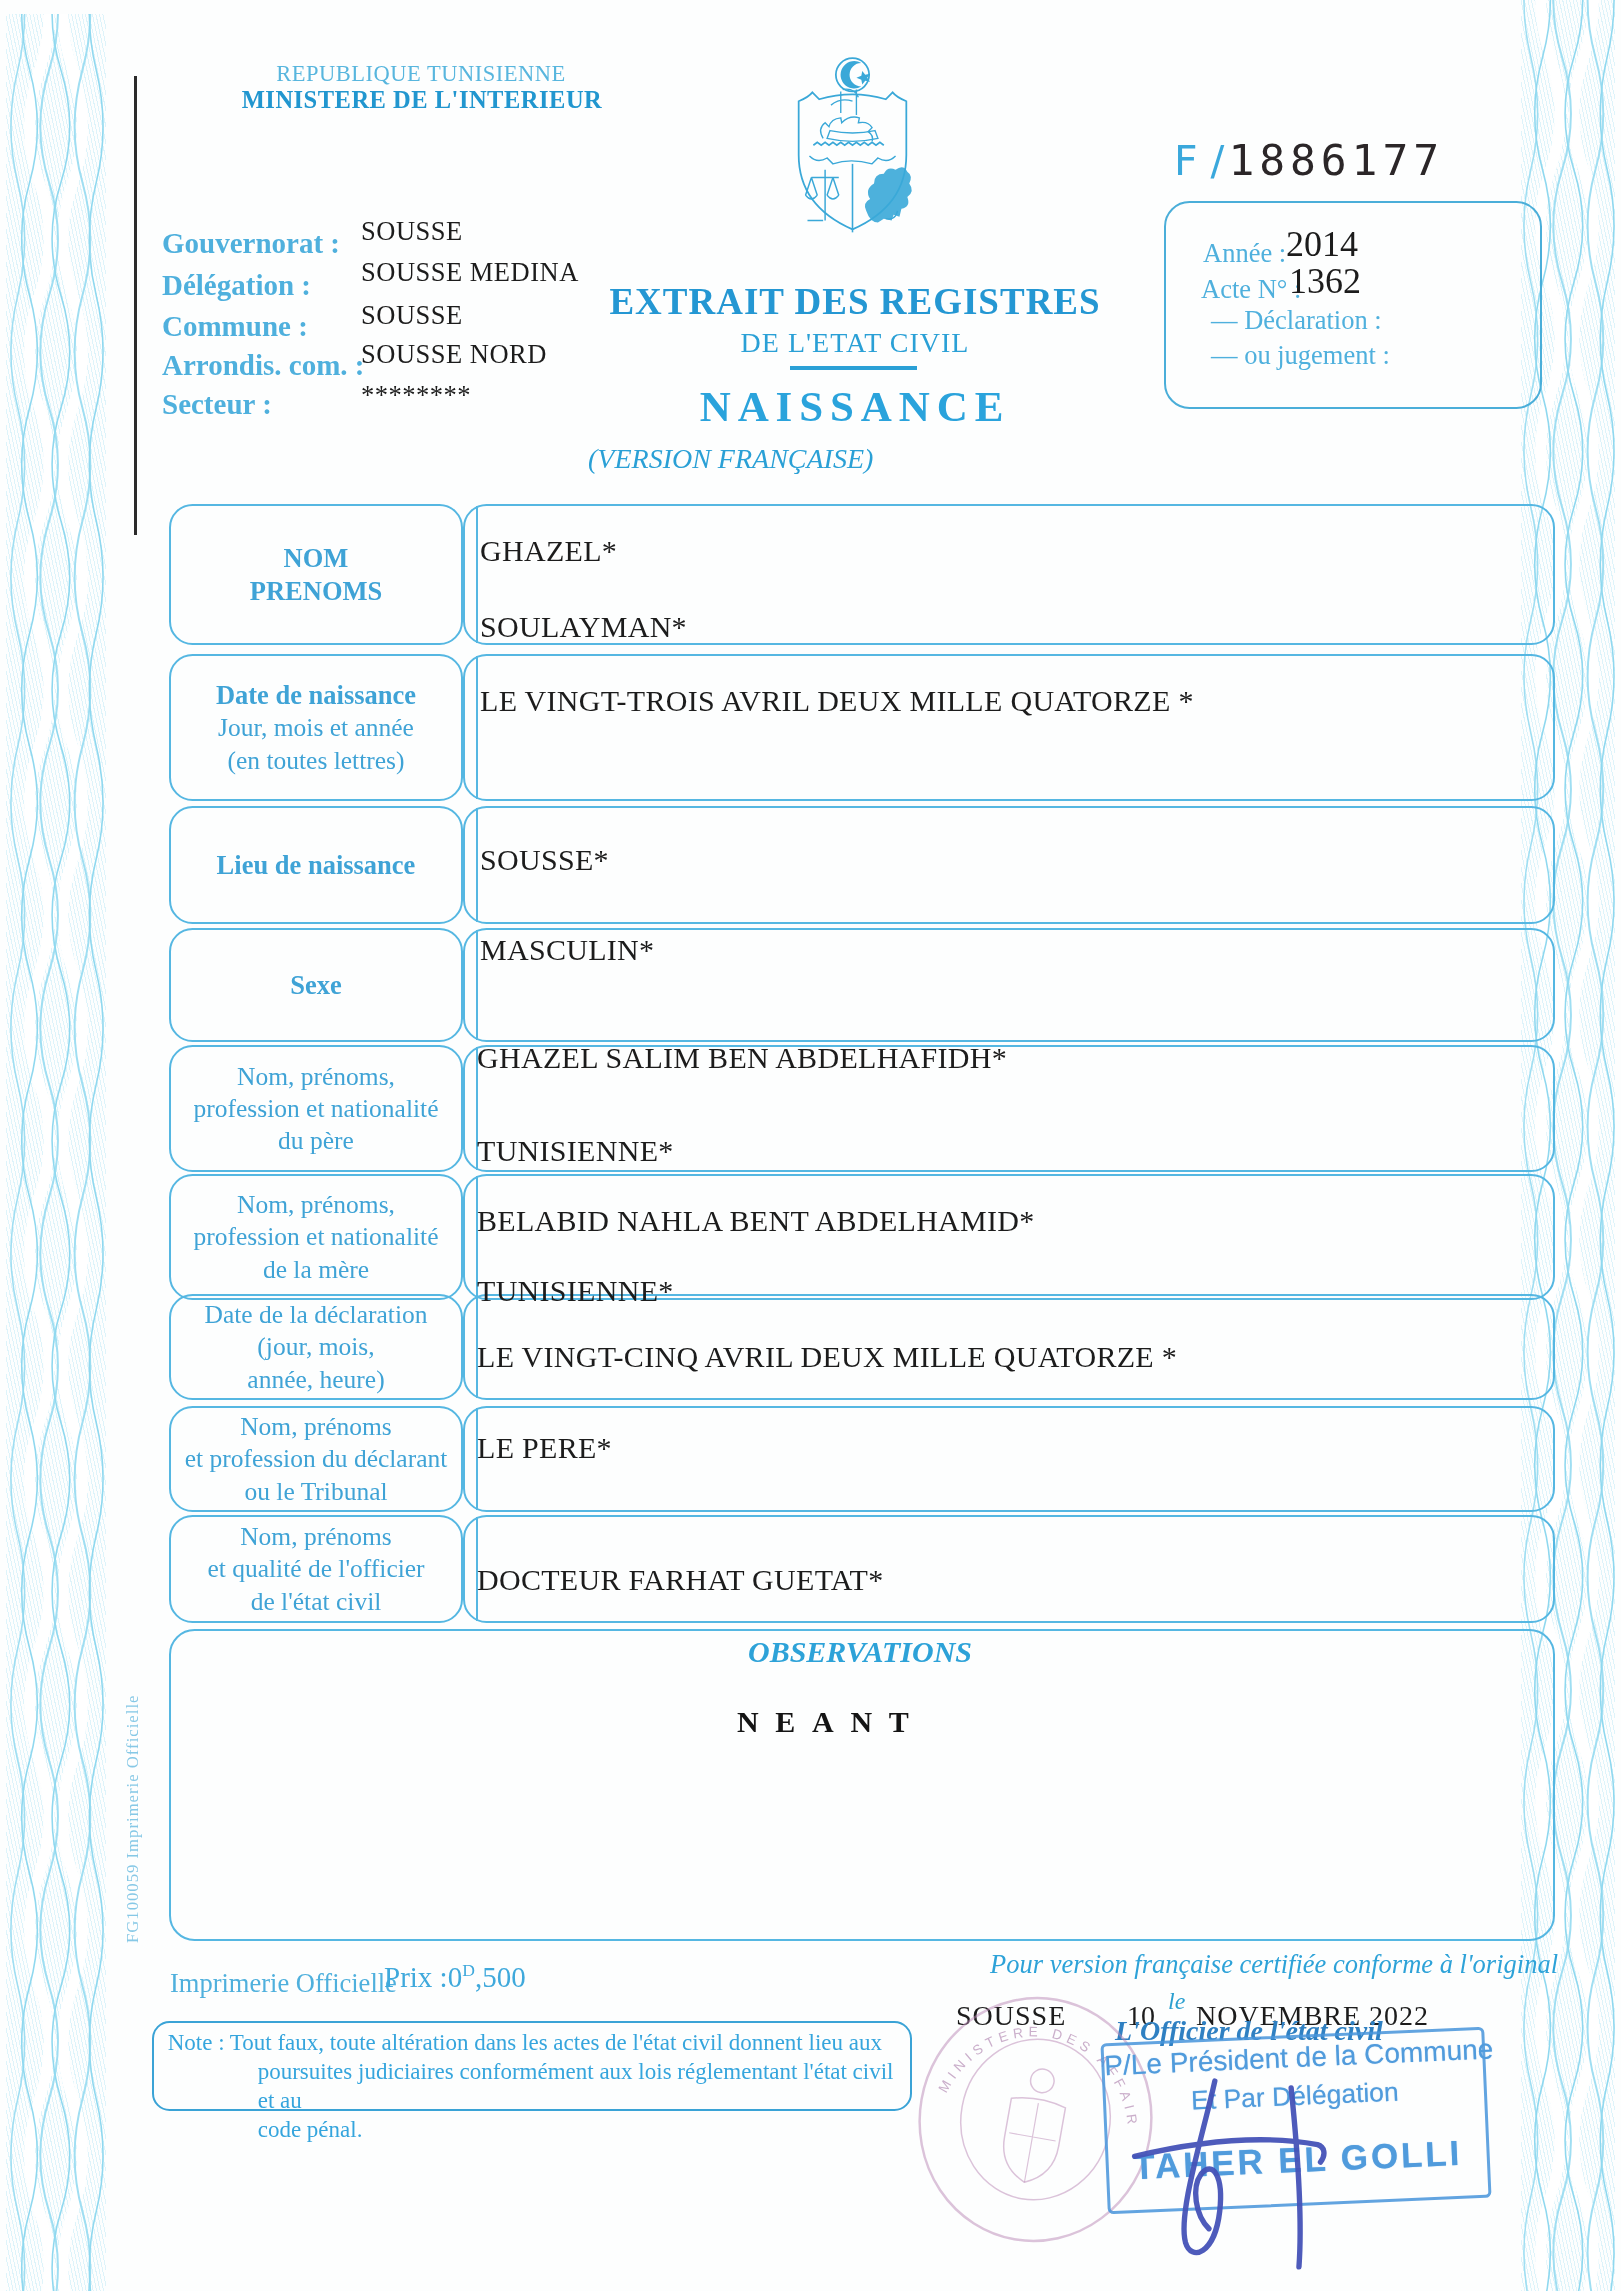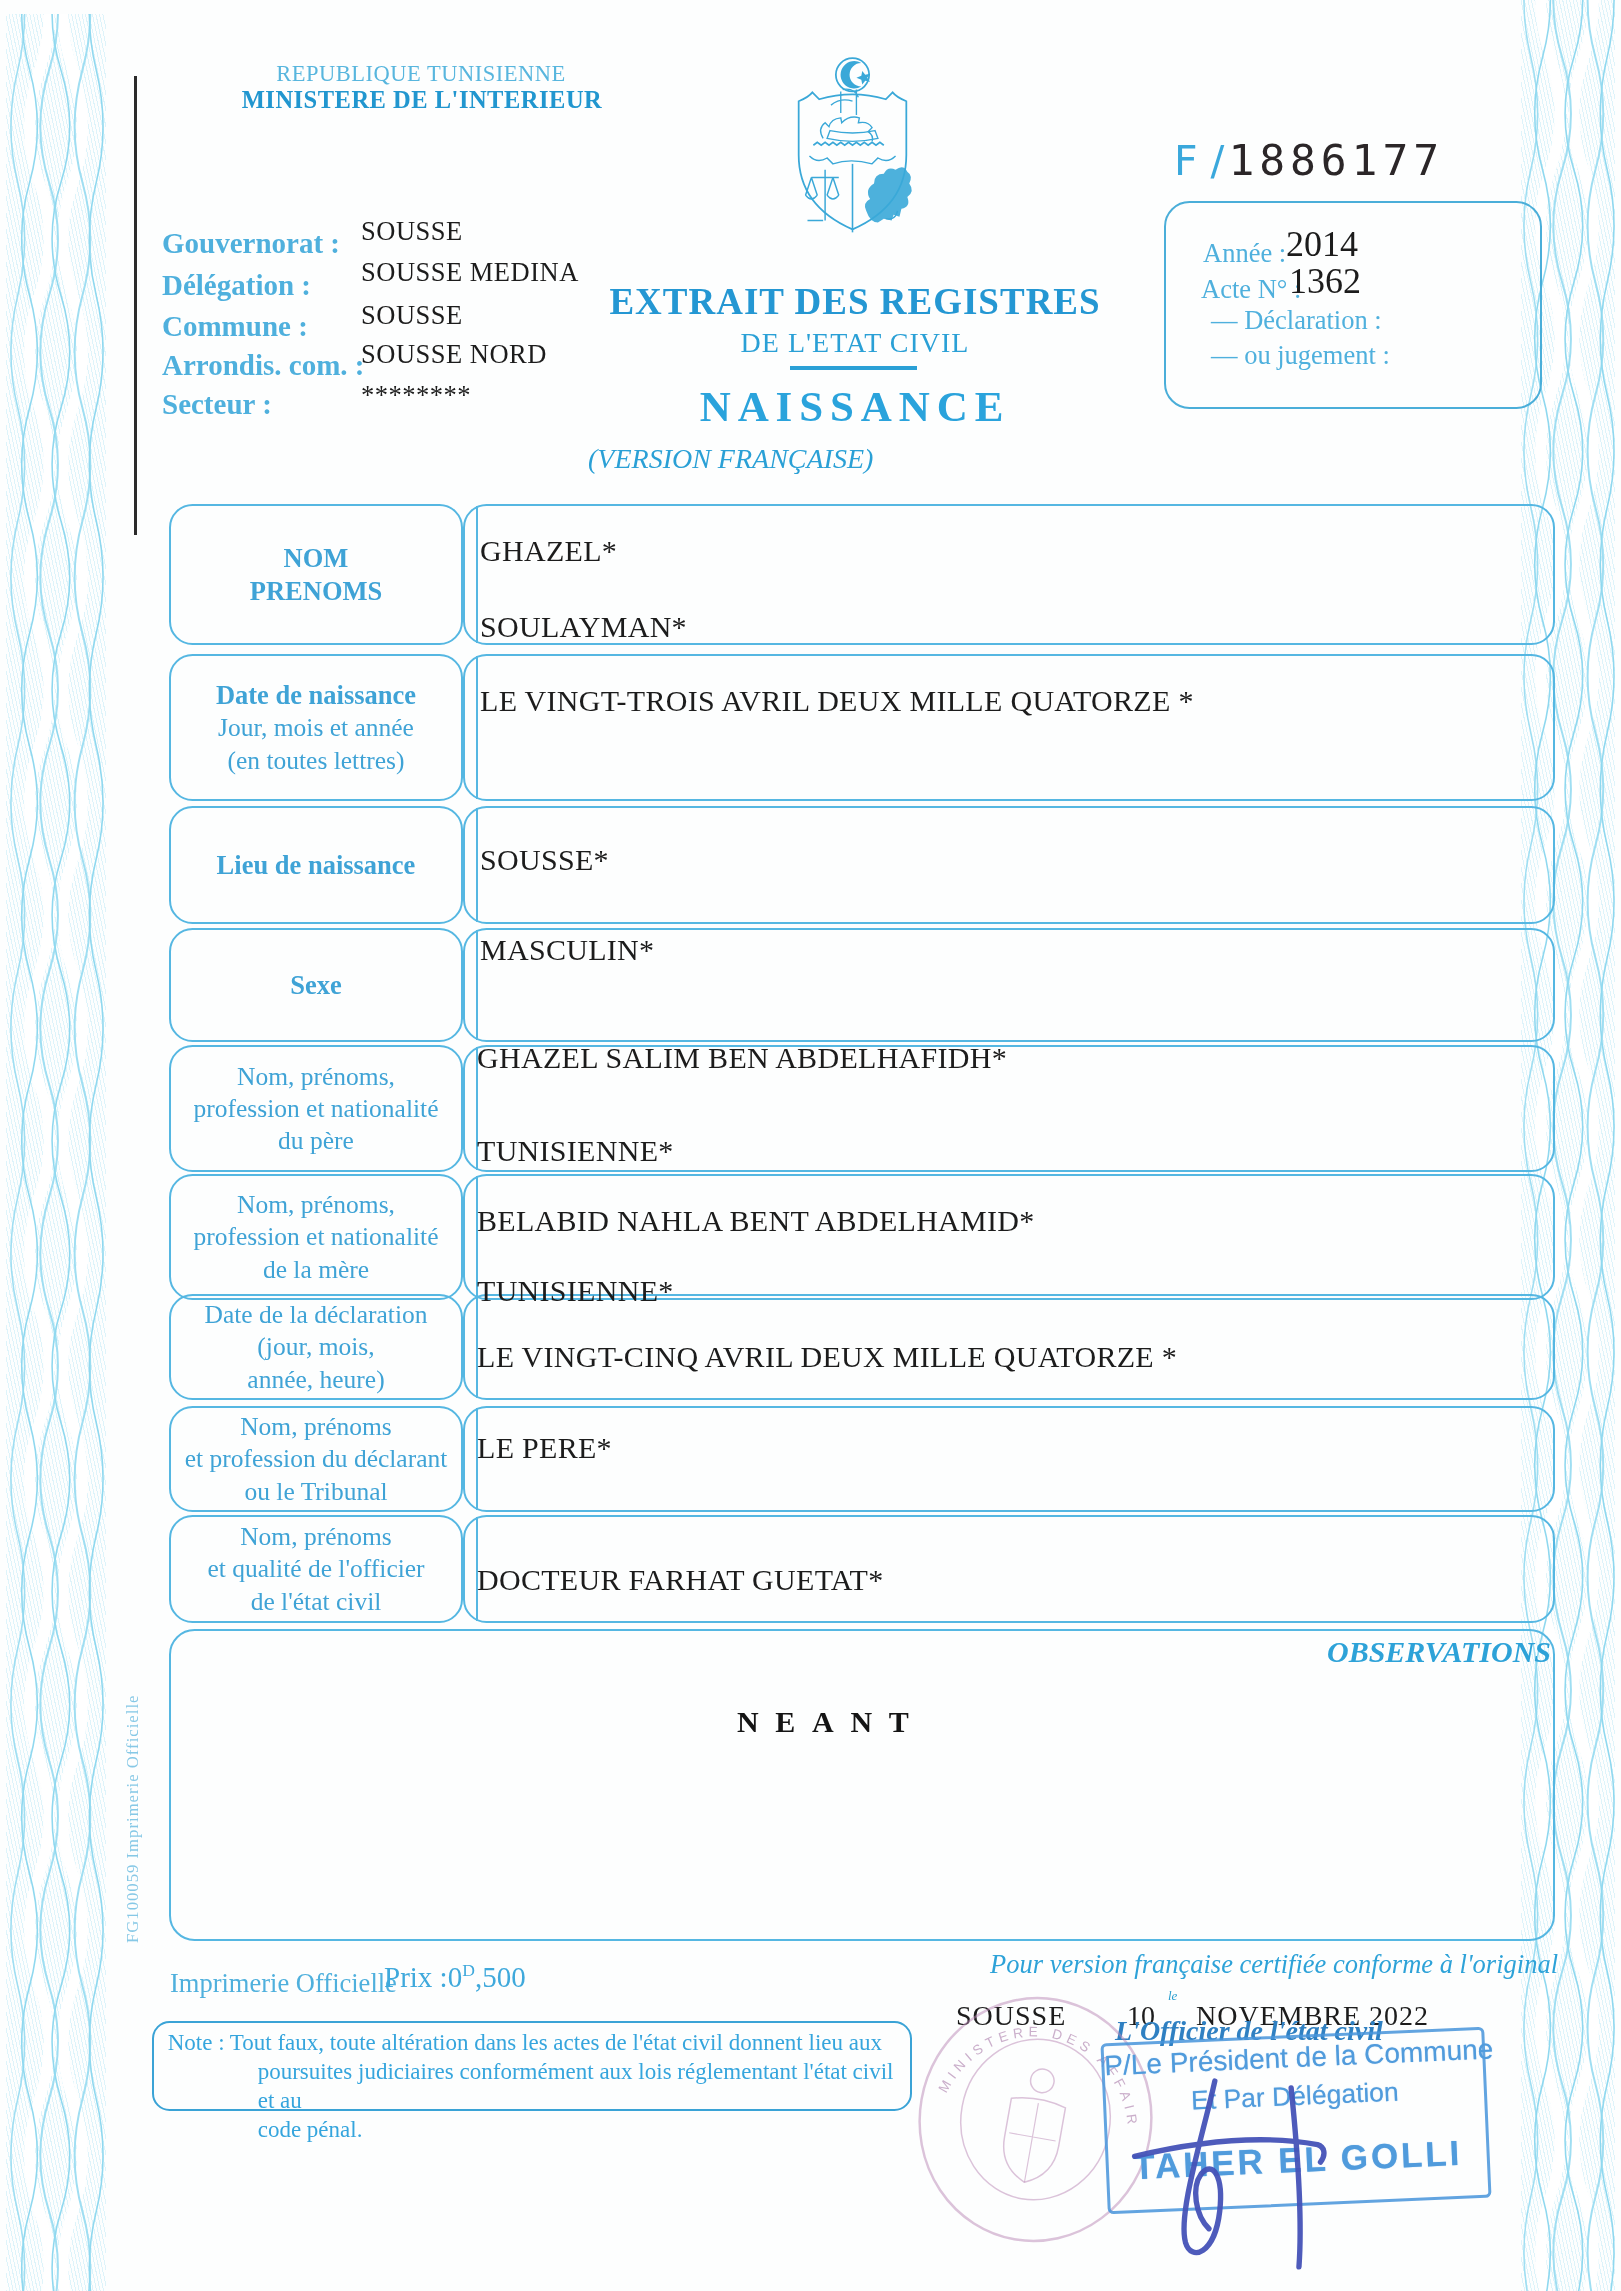--- a/index.html
+++ b/index.html
@@ -51,35 +51,35 @@
   .lb4{top:928px;height:110px}.vb4{top:928px;height:110px}
   .lb5{top:1045px;height:123px}.vb5{top:1045px;height:123px}
   .lb6{top:1174px;height:122px}.vb6{top:1174px;height:122px}
   .lb7{top:1294px;height:102px}.vb7{top:1294px;height:102px}
   .lb8{top:1406px;height:102px}.vb8{top:1406px;height:102px}
   .lb9{top:1515px;height:104px}.vb9{top:1515px;height:104px}
   .val{position:absolute;font-size:30px;color:#1c1c1c;white-space:nowrap;letter-spacing:0.3px;}
   
   .obsbox{position:absolute;left:169px;top:1629px;width:1382px;height:308px;
           border:2.9px solid #55b7e2;border-radius:25.5px;}
-  .obstitle{position:absolute;left:169px;top:1635px;width:1382px;text-align:right;
+  .obstitle{position:absolute;left:169px;top:1635px;width:1382px;text-align:center;
             font-size:30px;font-weight:bold;font-style:italic;color:#2da2d8;}
   .neant{position:absolute;left:737px;top:1705px;font-size:30px;font-weight:bold;
          color:#141414;letter-spacing:16.7px;}
   
   .sidecode{position:absolute;left:123px;top:1943px;transform:rotate(-90deg);
             transform-origin:0 0;font-size:16.7px;color:#86c8e6;white-space:nowrap;letter-spacing:1px;}
   .imprim{position:absolute;left:170px;top:1968px;font-size:26.5px;color:#4fb0dd;}
   .price{position:absolute;left:384px;top:1960px;font-size:29px;color:#3fa9dc;}
   .price sup{font-size:17.6px;}
   .certif{position:absolute;left:980px;top:1949px;width:578px;text-align:right;
           font-size:26.5px;font-style:italic;color:#2da2d8;}
   .dcity{position:absolute;left:956px;top:2000px;font-size:28px;color:#1c1c1c;letter-spacing:1px;}
   .dday{position:absolute;left:1127px;top:2000px;font-size:28px;color:#1c1c1c;}
-  .dle{position:absolute;left:1168px;top:1988px;font-size:13px;font-style:italic;color:#2a9fd0;}
+  .dle{position:absolute;left:1168px;top:1988px;font-size:24px;font-style:italic;color:#2a9fd0;}
   .dmy{position:absolute;left:1196px;top:2000px;font-size:28px;color:#1c1c1c;letter-spacing:1px;text-align:center;}
   .officer{position:absolute;left:1115px;top:2015px;font-size:28px;font-weight:bold;
            font-style:italic;color:#2f80c2;white-space:nowrap;}
   .notebox{position:absolute;left:152px;top:2021px;width:760px;height:90px;
            border:2.9px solid #3aa3d6;border-radius:17.6px;font-size:23px;color:#35a5dd;
            line-height:1.26;padding:5.9px 13.7px 0 13.7px;box-sizing:border-box;}
   .notebox .ind{padding-left:90px;}
   
   .stamp{position:absolute;left:1104px;top:2035px;width:378px;height:165px;
          border:3.9px solid rgba(70,148,218,.85);border-radius:5.9px;transform:rotate(-2.5deg);

